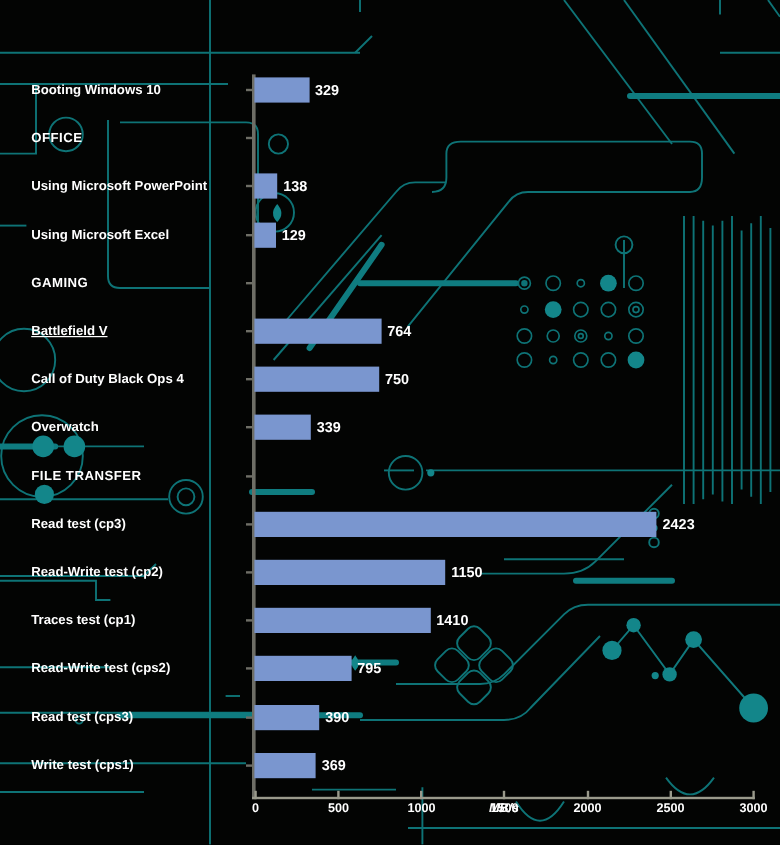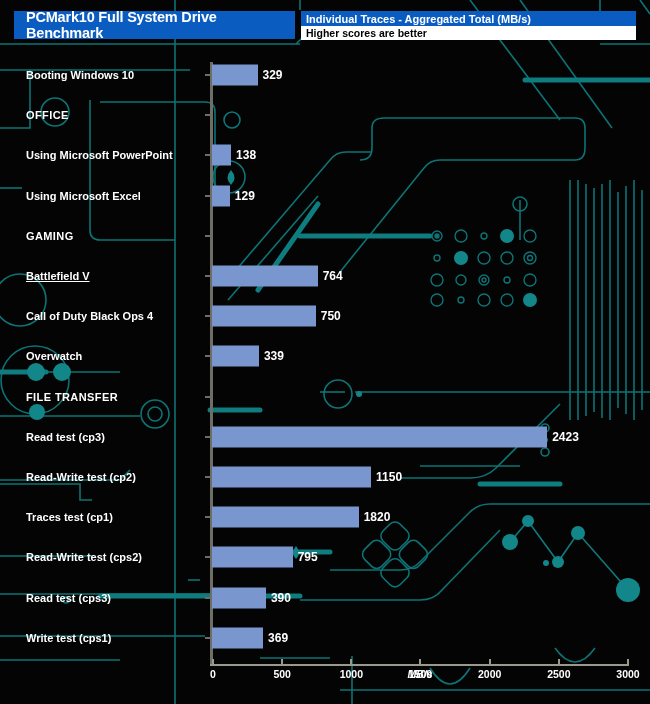--- a/index.html
+++ b/index.html
@@ -291,23 +291,20 @@
     </g>
     <g fill="none" stroke="#0e7376" stroke-width="1.6">
       <circle cx="545" cy="428" r="4"></circle>
       <circle cx="545" cy="452" r="4"></circle>
       <path d="M545 432 L545 448"></path>
       <circle cx="66" cy="600" r="3"></circle>
       <path d="M188 580 L200 580"></path>
     </g>
   </svg>
 
-  <div class="hdr-title">PCMark10 Full System Drive Benchmark</div>
-  <div class="hdr-sub1">Individual Traces - Aggregated Total (MB/s)</div>
-  <div class="hdr-sub2">Higher scores are better</div>
 
   <div id="plot">
     <div class="axis-line"></div>
     <div class="xaxis-line"></div>
     <div class="xaxis-title">MB/s</div>
 
   <div class="tick" style="top: 74px;"></div>
       <div class="row-label" style="top: 75px; left: 26px;">Booting Windows 10</div>
       <div class="bar" style="left: 212px; top: 75px; width: 45.5106px; background: rgb(122, 150, 207);"></div>
       <div class="bar-value" style="left: 262.511px; top: 75px;">329</div>
@@ -341,21 +338,21 @@
       <div class="row-label" style="top: 436.8px; left: 26px;">Read test (cp3)</div>
       <div class="bar" style="left: 212px; top: 436.8px; width: 335.174px; background: rgb(122, 150, 207);"></div>
       <div class="bar-value" style="left: 552.174px; top: 436.8px;">2423</div>
       <div class="tick" style="top: 476px;"></div>
       <div class="row-label" style="top: 477px; left: 26px;">Read-Write test (cp2)</div>
       <div class="bar" style="left: 212px; top: 477px; width: 159.079px; background: rgb(122, 150, 207);"></div>
       <div class="bar-value" style="left: 376.079px; top: 477px;">1150</div>
       <div class="tick" style="top: 516.2px;"></div>
       <div class="row-label" style="top: 517.2px; left: 26px;">Traces test (cp1)</div>
       <div class="bar" style="left: 212px; top: 517.2px; width: 146.63px; background: rgb(122, 150, 207);"></div>
-      <div class="bar-value" style="left: 363.63px; top: 517.2px;">1820</div>
+      <div class="bar-value" style="left: 363.63px; top: 517.2px;">1410</div>
       <div class="tick" style="top: 556.4px;"></div>
       <div class="row-label" style="top: 557.4px; left: 26px;">Read-Write test (cps2)</div>
       <div class="bar" style="left: 212px; top: 557.4px; width: 80.6464px; background: rgb(122, 150, 207);"></div>
       <div class="bar-value" style="left: 297.646px; top: 557.4px;">795</div>
       <div class="tick" style="top: 596.6px;"></div>
       <div class="row-label" style="top: 597.6px; left: 26px;">Read test (cps3)</div>
       <div class="bar" style="left: 212px; top: 597.6px; width: 53.9487px; background: rgb(122, 150, 207);"></div>
       <div class="bar-value" style="left: 270.949px; top: 597.6px; text-align: right;">390</div>
       <div class="tick" style="top: 636.8px;"></div>
       <div class="row-label" style="top: 637.8px; left: 26px;">Write test (cps1)</div>

